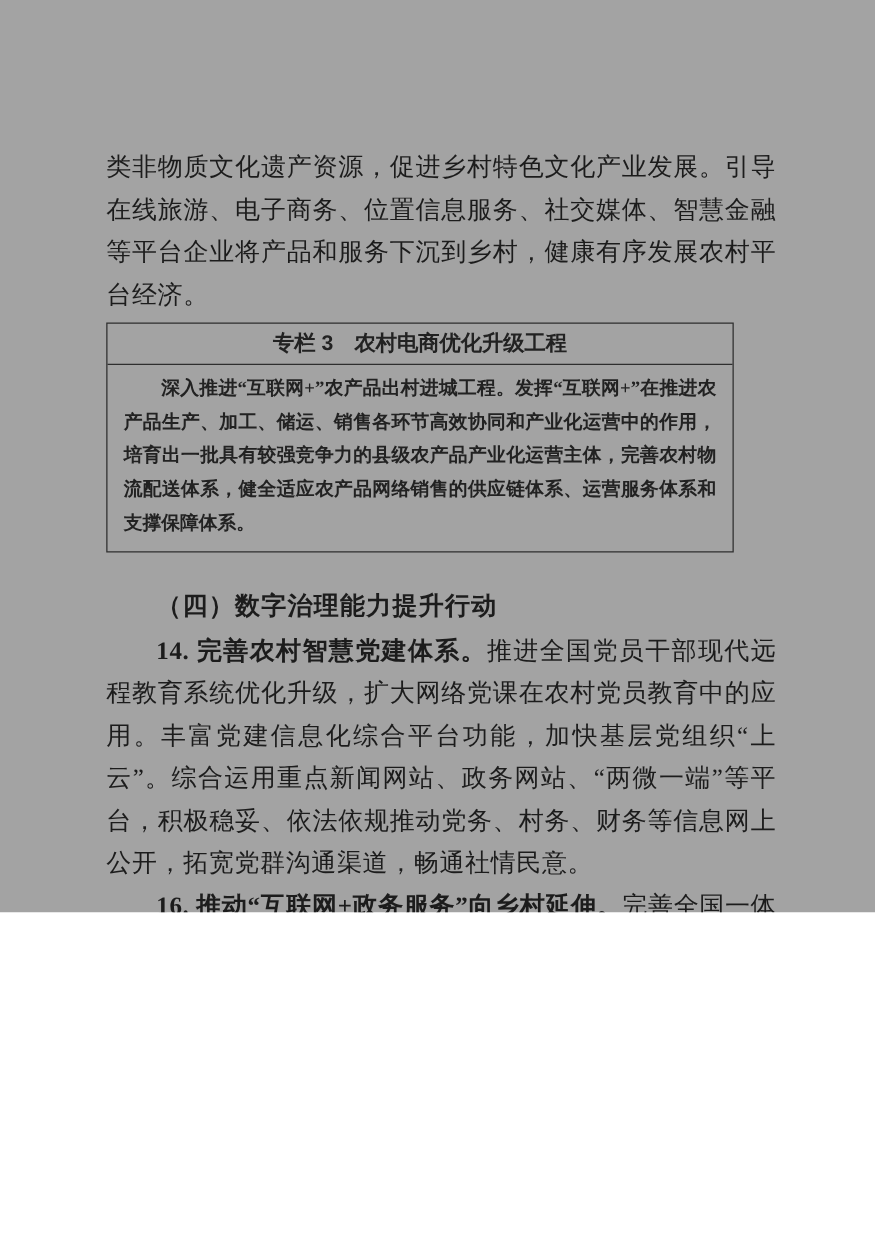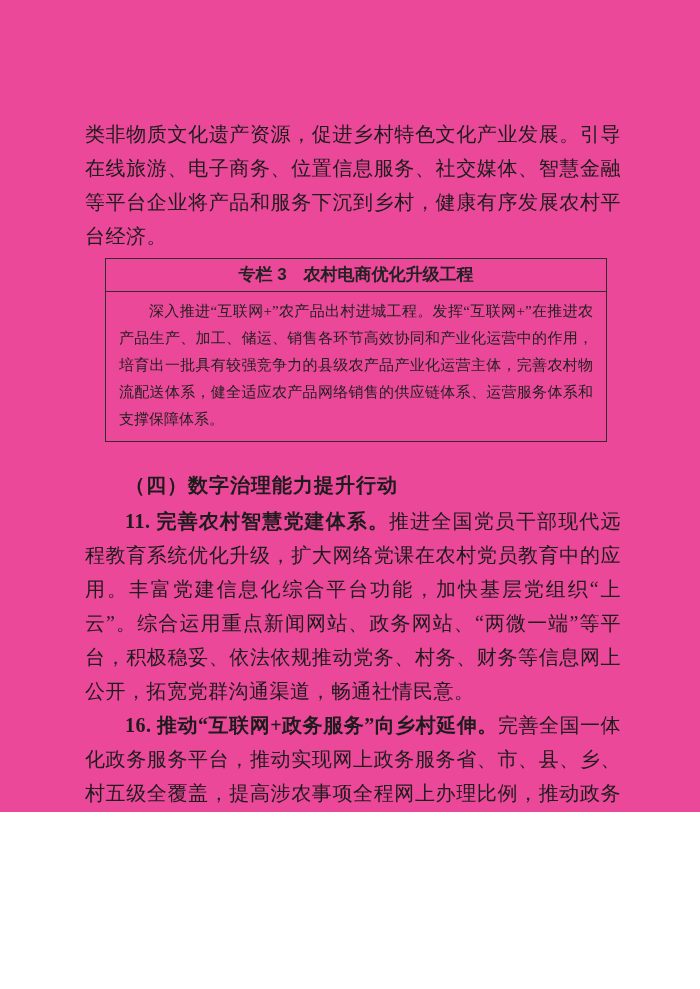--- a/index.html
+++ b/index.html
@@ -3,22 +3,22 @@
 <meta charset="utf-8">
 <style>
   html, body {
     margin: 0;
     padding: 0;
     background: #ffffff;
   }
   .page {
     position: relative;
     width: 700px;
-    height: 812px;
-    background: #ec4899;
+    height: 730px;
+    background: #a3a3a3;
     overflow: hidden;
     font-family: "Liberation Serif", "DejaVu Serif", serif;
     color: #1c1c1c;
   }
   .content {
     position: absolute;
     left: 85px;
     top: 117px;
     width: 536px;
   }
@@ -30,36 +30,37 @@
     letter-spacing: 0.5px;
   }
   .item-para {
     text-indent: 2em;
   }
   .lead {
     font-weight: 700;
   }
   .callout-box {
     box-sizing: border-box;
-    margin: 5px 0 0 20px;
+    margin: 5px 0 0 0;
     width: 502px;
     border: 1px solid #2e2e2e;
   }
   .box-header {
     text-align: center;
     font-weight: 700;
     font-size: 17px;
     line-height: 20px;
     padding: 6px 0 6px;
     border-bottom: 1px solid #2e2e2e;
     font-family: "Liberation Sans", "DejaVu Sans", sans-serif;
     color: #222222;
   }
   .box-body {
     padding: 6px 13px 8px;
+    font-weight: bold;
   }
   .box-para {
     font-size: 15px;
     line-height: 27px;
     text-align: justify;
     text-indent: 2em;
     margin: 0;
     color: #222222;
   }
   .section-heading {
@@ -89,20 +90,20 @@
 
     <div class="callout-box">
       <div class="box-header">专栏 3　农村电商优化升级工程</div>
       <div class="box-body">
         <p class="box-para">深入推进“互联网+”农产品出村进城工程。发挥“互联网+”在推进农产品生产、加工、储运、销售各环节高效协同和产业化运营中的作用，培育出一批具有较强竞争力的县级农产品产业化运营主体，完善农村物流配送体系，健全适应农产品网络销售的供应链体系、运营服务体系和支撑保障体系。</p>
       </div>
     </div>
 
     <p class="section-heading">（四）数字治理能力提升行动</p>
 
-    <p class="body-para item-para"><span class="lead">11. 完善农村智慧党建体系。</span><span>推进全国党员干部现代远程教育系统优化升级，扩大网络党课在农村党员教育中的应用。丰富党建信息化综合平台功能，加快基层党组织“上云”。综合运用重点新闻网站、政务网站、“两微一端”等平台，积极稳妥、依法依规推动党务、村务、财务等信息网上公开，拓宽党群沟通渠道，畅通社情民意。</span></p>
+    <p class="body-para item-para"><span class="lead">14. 完善农村智慧党建体系。</span><span>推进全国党员干部现代远程教育系统优化升级，扩大网络党课在农村党员教育中的应用。丰富党建信息化综合平台功能，加快基层党组织“上云”。综合运用重点新闻网站、政务网站、“两微一端”等平台，积极稳妥、依法依规推动党务、村务、财务等信息网上公开，拓宽党群沟通渠道，畅通社情民意。</span></p>
 
     <p class="body-para item-para"><span class="lead">16. 推动“互联网+政务服务”向乡村延伸。</span><span>完善全国一体化政务服务平台，推动实现网上政务服务省、市、县、乡、村五级全覆盖，提高涉农事项全程网上办理比例，推动政务服务“网上办、掌上办、一次办”。推进电子政务外网向乡镇、村延伸，扩</span></p>
 
   </div>
 
   <div class="page-number">－8－</div>
 </div>
 
 </body></html>

